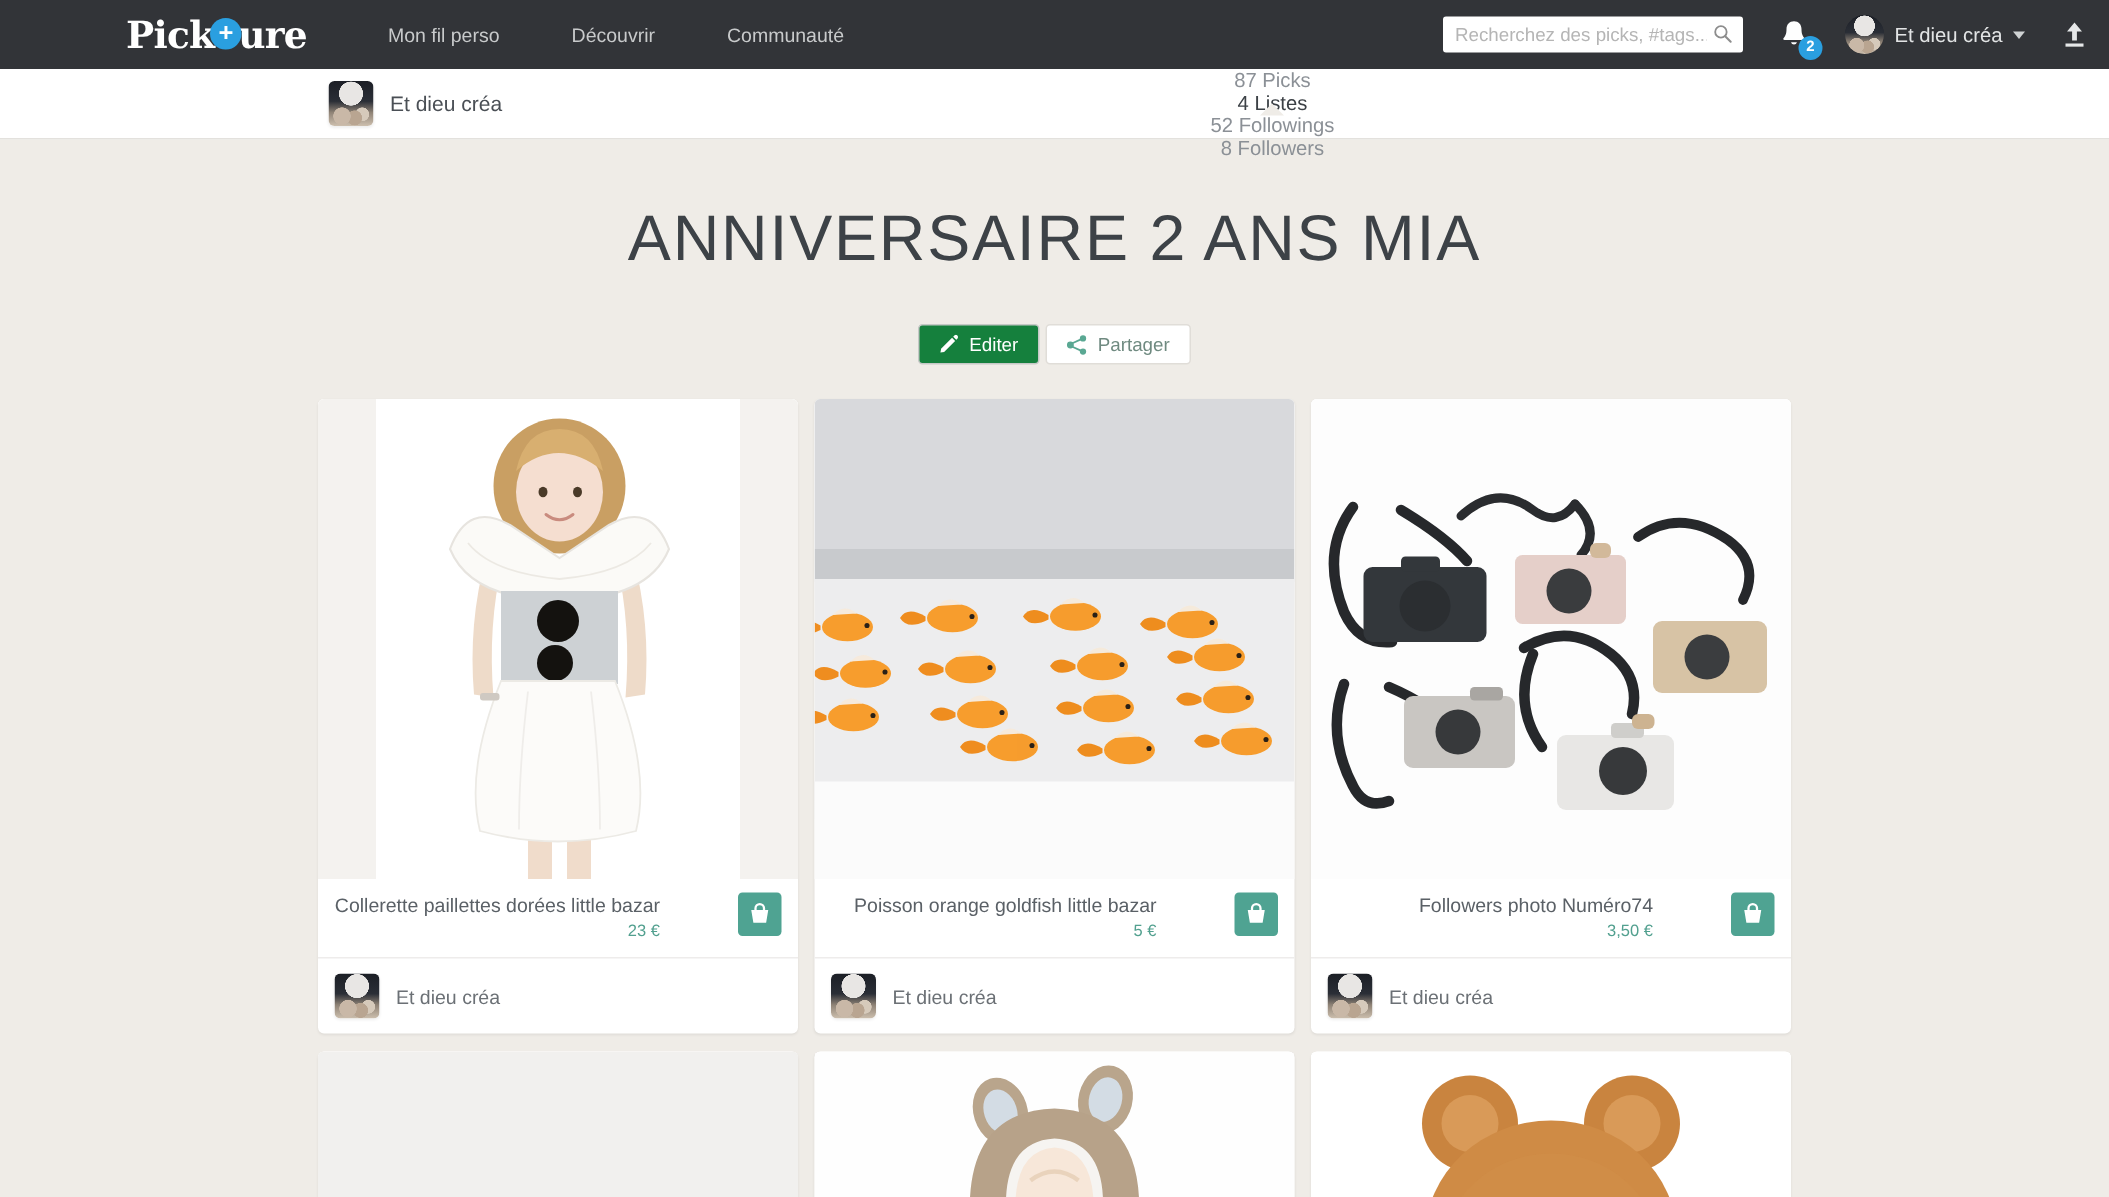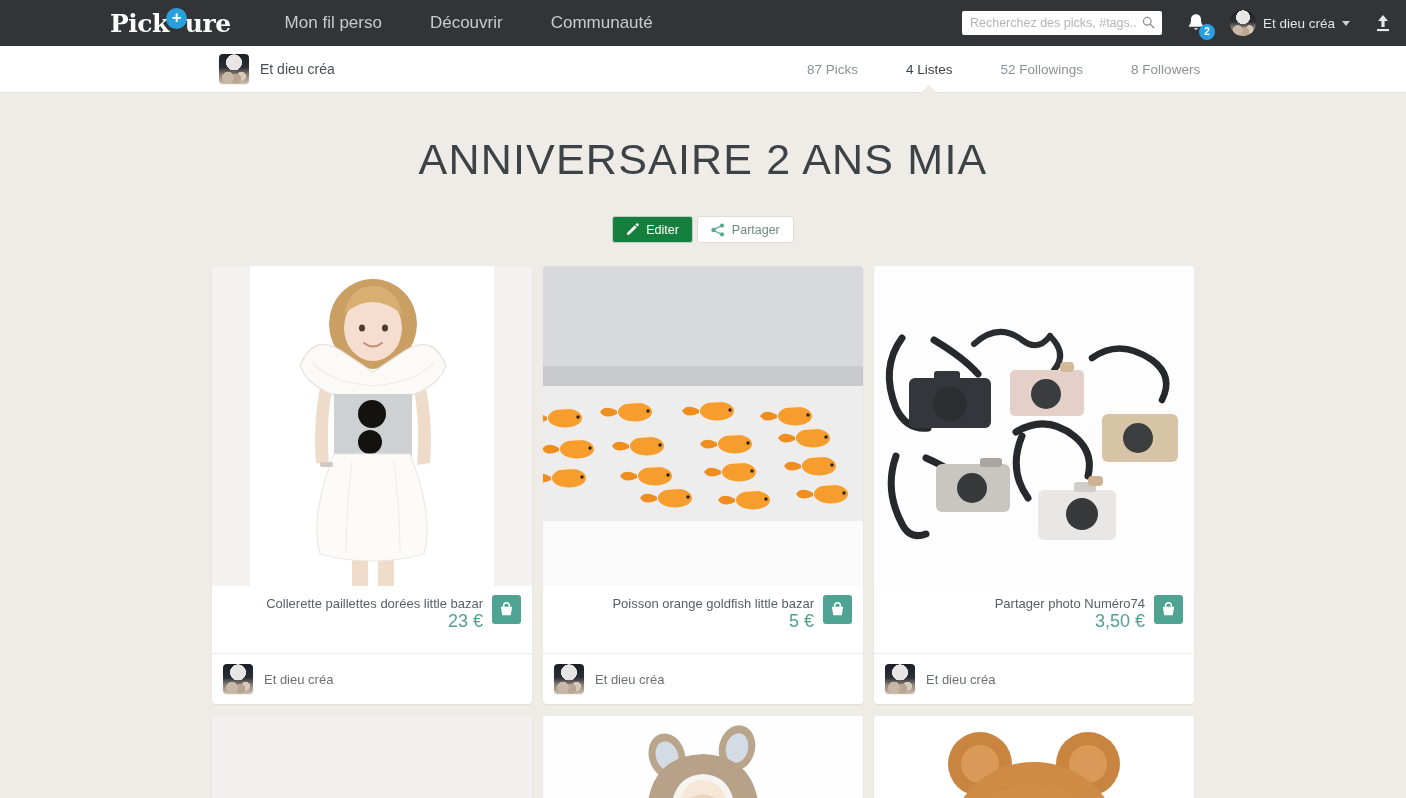--- a/index.html
+++ b/index.html
@@ -13,22 +13,23 @@
 
   
   .topbar {
     height: 46px;
     background: #323438;
     display: flex;
     align-items: center;
     position: relative;
   }
   .logo {
-    margin-left: 110px;
-    display: flex;
+    margin-left: 84px;
+    display: flex;
+    align-items: center;
     font-family: "DejaVu Serif", serif;
     font-weight: bold;
     font-size: 25px;
     color: #ffffff;
     letter-spacing: -0.5px;
     cursor: pointer;
     user-select: none;
   }
   .logo .plus-badge {
     display: inline-flex;
@@ -41,21 +42,21 @@
     font-size: 17px;
     font-family: "Liberation Sans", sans-serif;
     font-weight: bold;
     margin: 0 -2px 0 -3px;
     position: relative;
     top: -1px;
   }
   .nav-links { display: flex; align-items: center; margin-left: 30px; }
   .nav-links a {
     color: #c8cacb;
-    font-size: 17px;
+    font-size: 13px;
     text-decoration: none;
     padding: 0 24px;
     white-space: nowrap;
     cursor: pointer;
   }
 
   .nav-right {
     position: absolute;
     right: 0;
     display: flex;
@@ -153,20 +154,21 @@
     margin-left: 11px;
     font-size: 14px;
     color: #4a4f55;
   }
   .stats {
     position: absolute;
     left: 783px;
     display: flex;
     align-items: center;
     height: 100%;
+    flex-direction: column;
   }
   .stat {
     font-size: 13.5px;
     color: #8b9096;
     padding: 0 24px;
     cursor: pointer;
     position: relative;
     height: 100%;
     display: flex; align-items: center;
   }
@@ -237,35 +239,36 @@
   }
   .card-img {
     width: 320px;
     height: 320px;
     position: relative;
     overflow: hidden;
     cursor: pointer;
     background: #fff;
   }
   .card-meta {
-    padding: 9px 11px 24px 11px;
+    padding: 9px 11px 9px 11px;
     border-bottom: 1px solid #eeeceb;
     display: flex;
     align-items: flex-start;
     justify-content: flex-end;
     min-height: 47px;
+    gap: 43px;
   }
   .meta-text { text-align: right; padding-right: 9px; padding-top: 1px; }
   .item-title {
     font-size: 13px;
     color: #5a6066;
     line-height: 16px;
   }
   .item-price {
-    font-size: 18px;
+    font-size: 11px;
     color: #52a08f;
     line-height: 16px;
     margin-top: 1px;
   }
   .basket {
     width: 29px; height: 29px;
     background: #4fa392;
     border-radius: 3px;
     flex-shrink: 0;
     display: flex; align-items: center; justify-content: center;
@@ -551,21 +554,21 @@
             <path d="M148 170 q-14 34 6 62" stroke="#26282b" stroke-width="7" fill="none" stroke-linecap="round"></path>
             <rect x="164" y="224" width="78" height="50" rx="6" fill="#e8e7e5"></rect>
             <rect x="200" y="216" width="22" height="10" rx="3" fill="#cfcecb"></rect>
             <circle cx="208" cy="248" r="16" fill="#37393b"></circle>
             <rect x="214" y="210" width="15" height="10" rx="4" fill="#cdb391"></rect>
           </svg>
         </div>
       </div>
       <div class="card-meta">
         <div class="meta-text">
-          <div class="item-title">Partager photo Numéro74</div>
+          <div class="item-title">Followers photo Numéro74</div>
           <div class="item-price">3,50 €</div>
         </div>
         <div class="basket">
           <svg width="17" height="17" viewBox="0 0 18 18">
             <path d="M3 6 h12 l-1.5 9 h-9 z" fill="#ffffff"></path>
             <path d="M6 6.3 V4.8 a3 3 0 0 1 6 0 V6.3" fill="none" stroke="#ffffff" stroke-width="1.6"></path>
           </svg>
         </div>
       </div>
       <div class="card-author">

